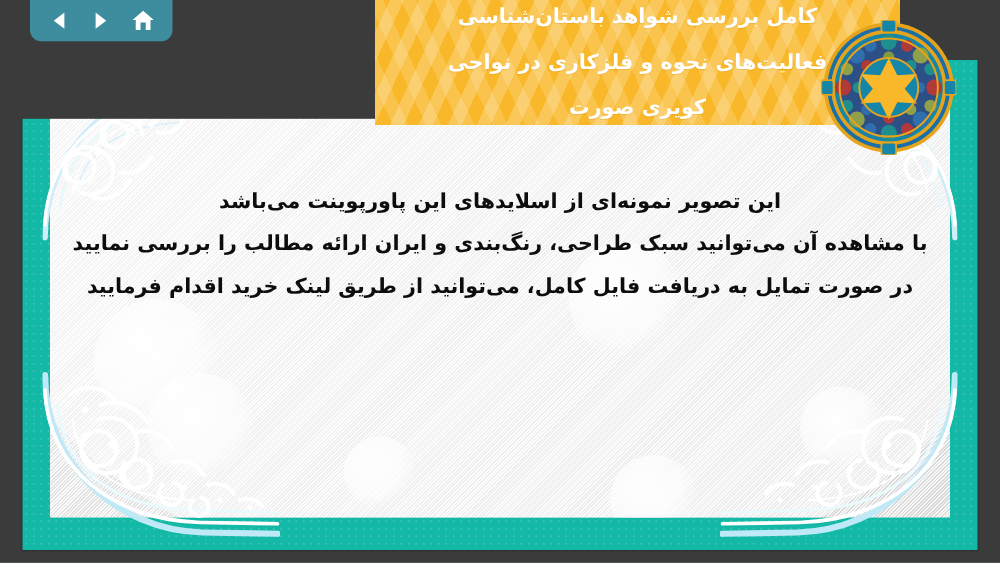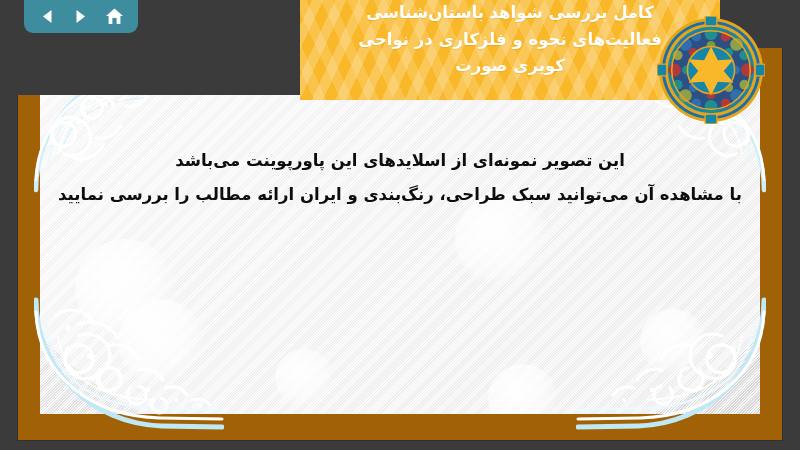--- a/index.html
+++ b/index.html
@@ -49,21 +49,21 @@
   }
   .nav-btn svg { display: block; }
 
   
   .slide {
     position: absolute;
     left: 18px;
     top: 48px;
     width: 764px;
     height: 392px;
-    background: #a16207;
+    background: #14b8a6;
     overflow: hidden;
     box-shadow: 0 0 0 1px rgba(0,0,0,.18);
     z-index: 10;
   }
   
   .slide::before {
     content: "";
     position: absolute;
     inset: 0;
     background-image:
@@ -151,21 +151,21 @@
     left: 300px;
     top: 0;
     width: 420px;
     height: 100px;
     background: #f9b82a;
     z-index: 50;
     overflow: hidden;
     display: flex;
     flex-direction: column;
     align-items: center;
-    justify-content: flex-start;
+    justify-content: space-between;
   }
   
   .title-banner::before {
     content: "";
     position: absolute;
     inset: 0;
     background-image: repeating-linear-gradient(
         115deg,
         rgba(255,255,255,.00) 0px,
         rgba(255,255,255,.00) 11px,
@@ -336,20 +336,21 @@
           <circle cx="86" cy="56" r="2.6"></circle>
           <circle cx="114" cy="42" r="2.2"></circle>
           <circle cx="142" cy="32" r="2"></circle>
         </g>
       </svg>
     </div>
 
     <div class="body-text">
       <div class="bline">این تصویر نمونه‌ای از اسلایدهای این پاورپوینت می‌باشد</div>
       <div class="bline">با مشاهده آن می‌توانید سبک طراحی، رنگ‌بندی و ایران ارائه مطالب را بررسی نمایید</div>
+      <div class="bline">در صورت تمایل به دریافت فایل کامل، می‌توانید از طریق لینک خرید اقدام فرمایید</div>
     </div>
   </div>
 
   <svg class="header-mask" viewBox="0 0 800 95" preserveAspectRatio="none">
     <path d="M0 0 H800 V48 H742 V95 H0 Z" fill="#3b3b3b"></path>
     <path d="M0 0 H560 L600 48 H742 V95 H0 Z" fill="#3b3b3b"></path>
     <path d="M0 48 H18 V95 H0 Z" fill="#3b3b3b"></path>
   </svg>
 
   <div class="title-banner">

